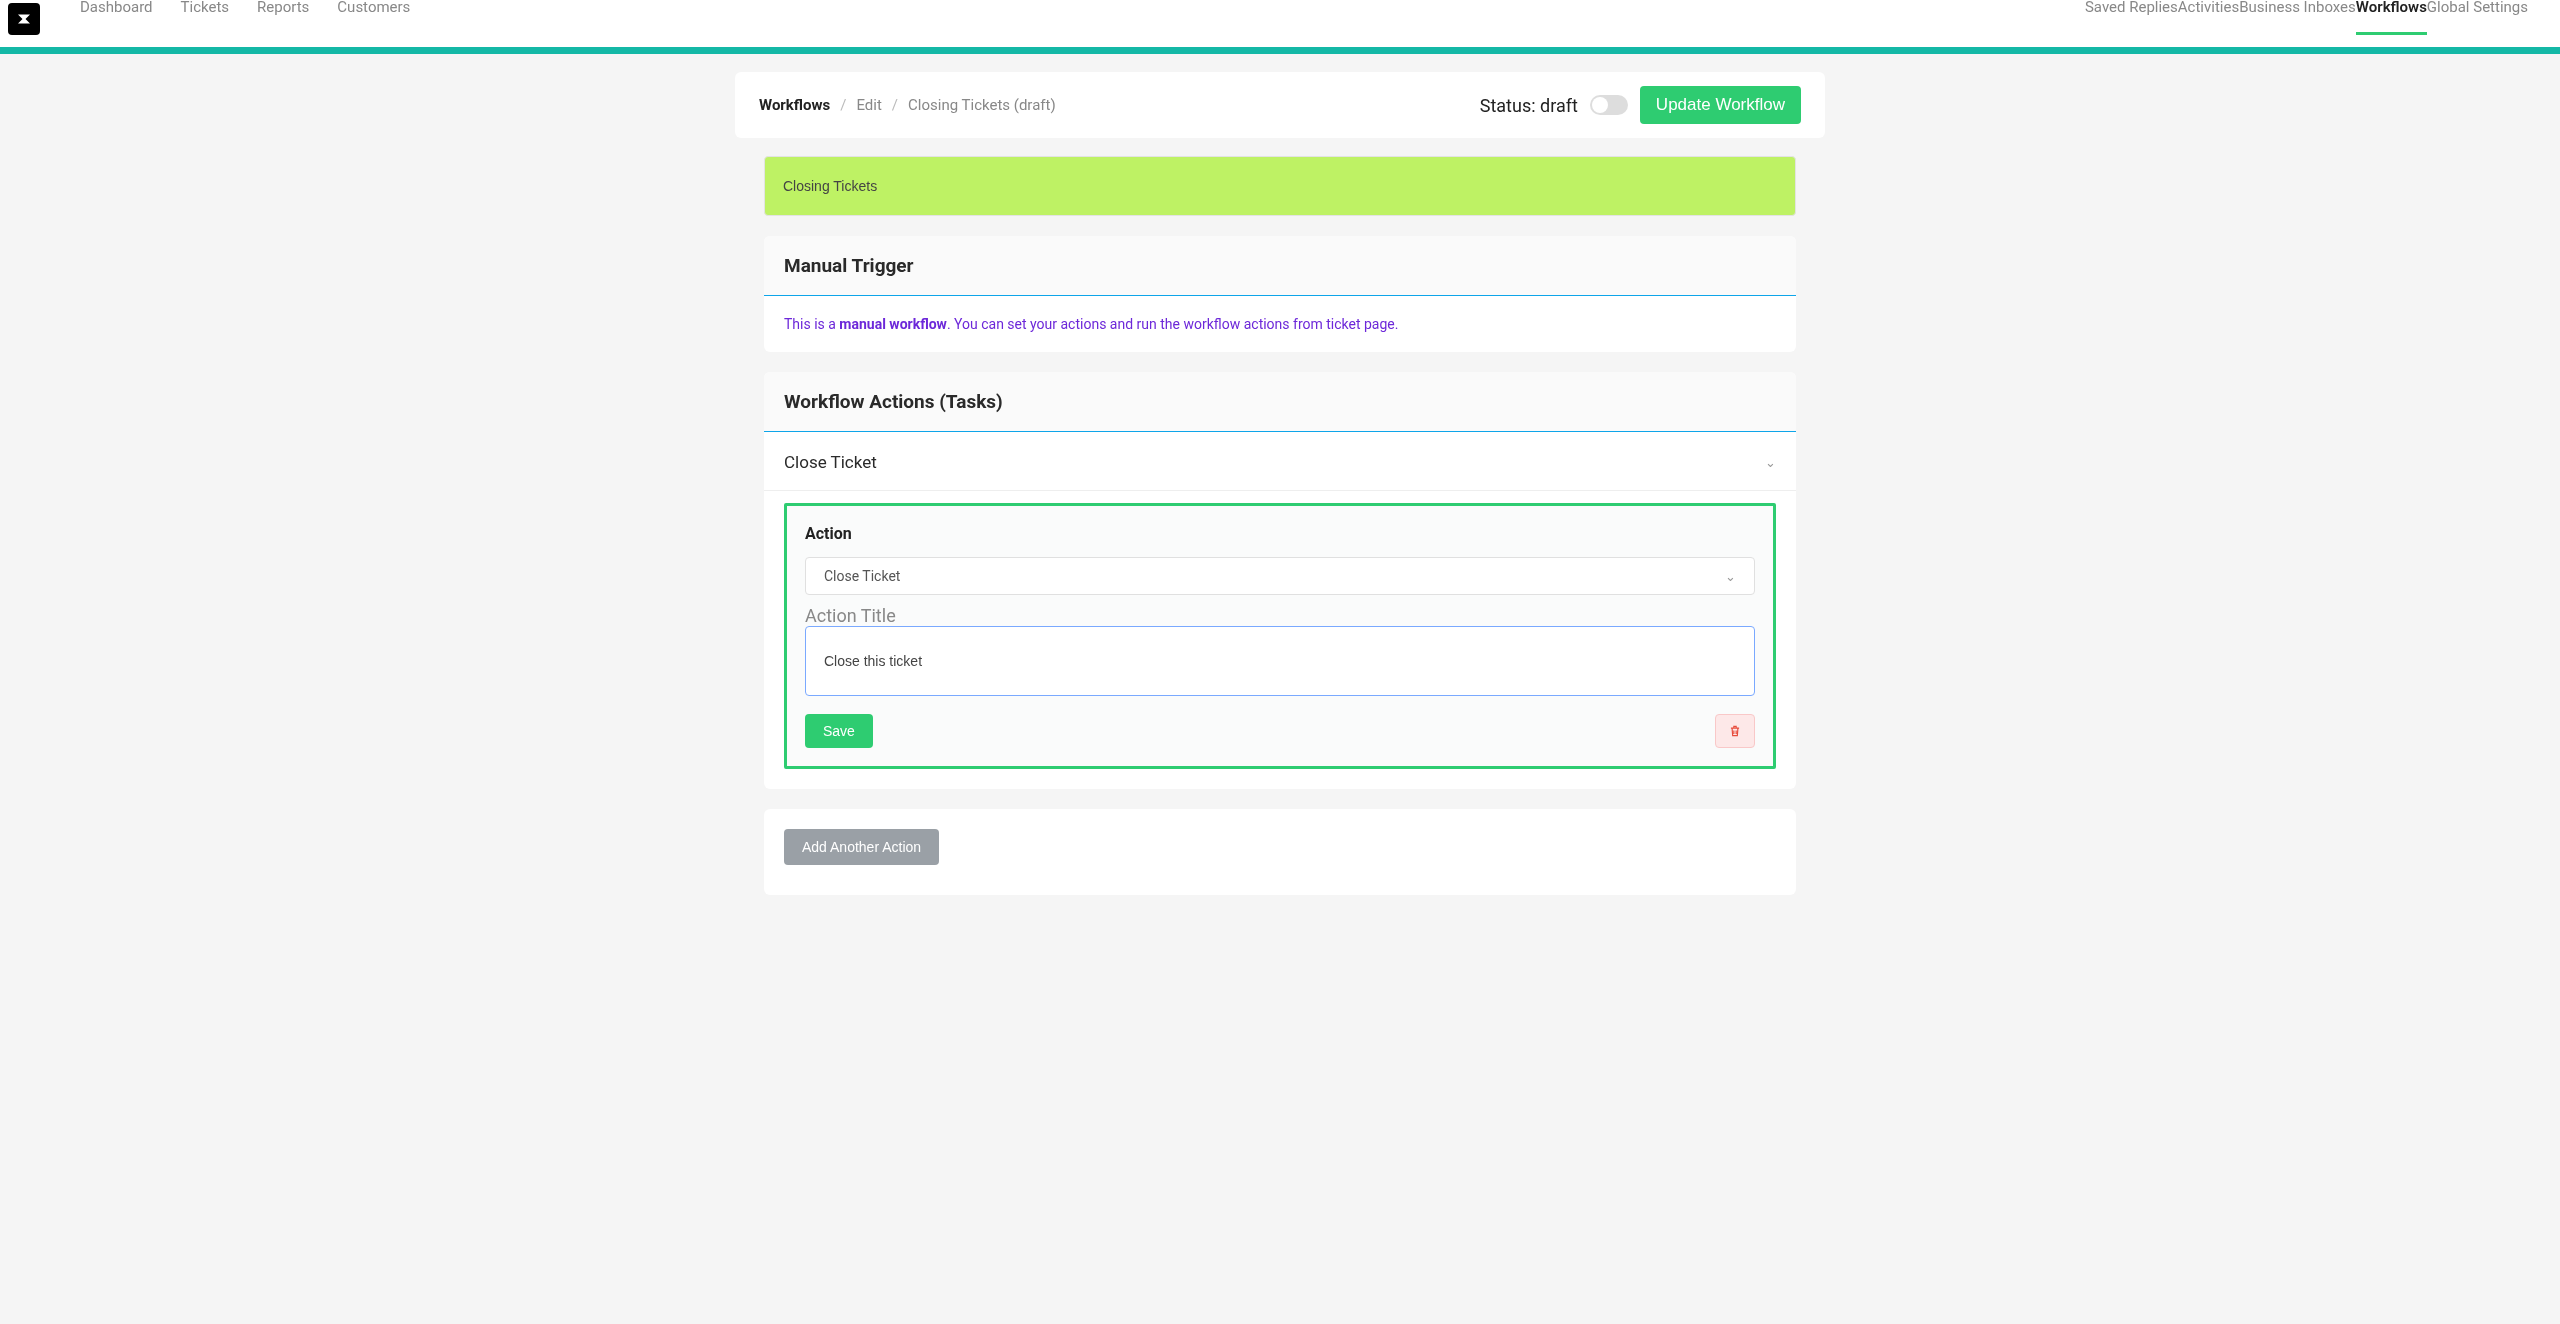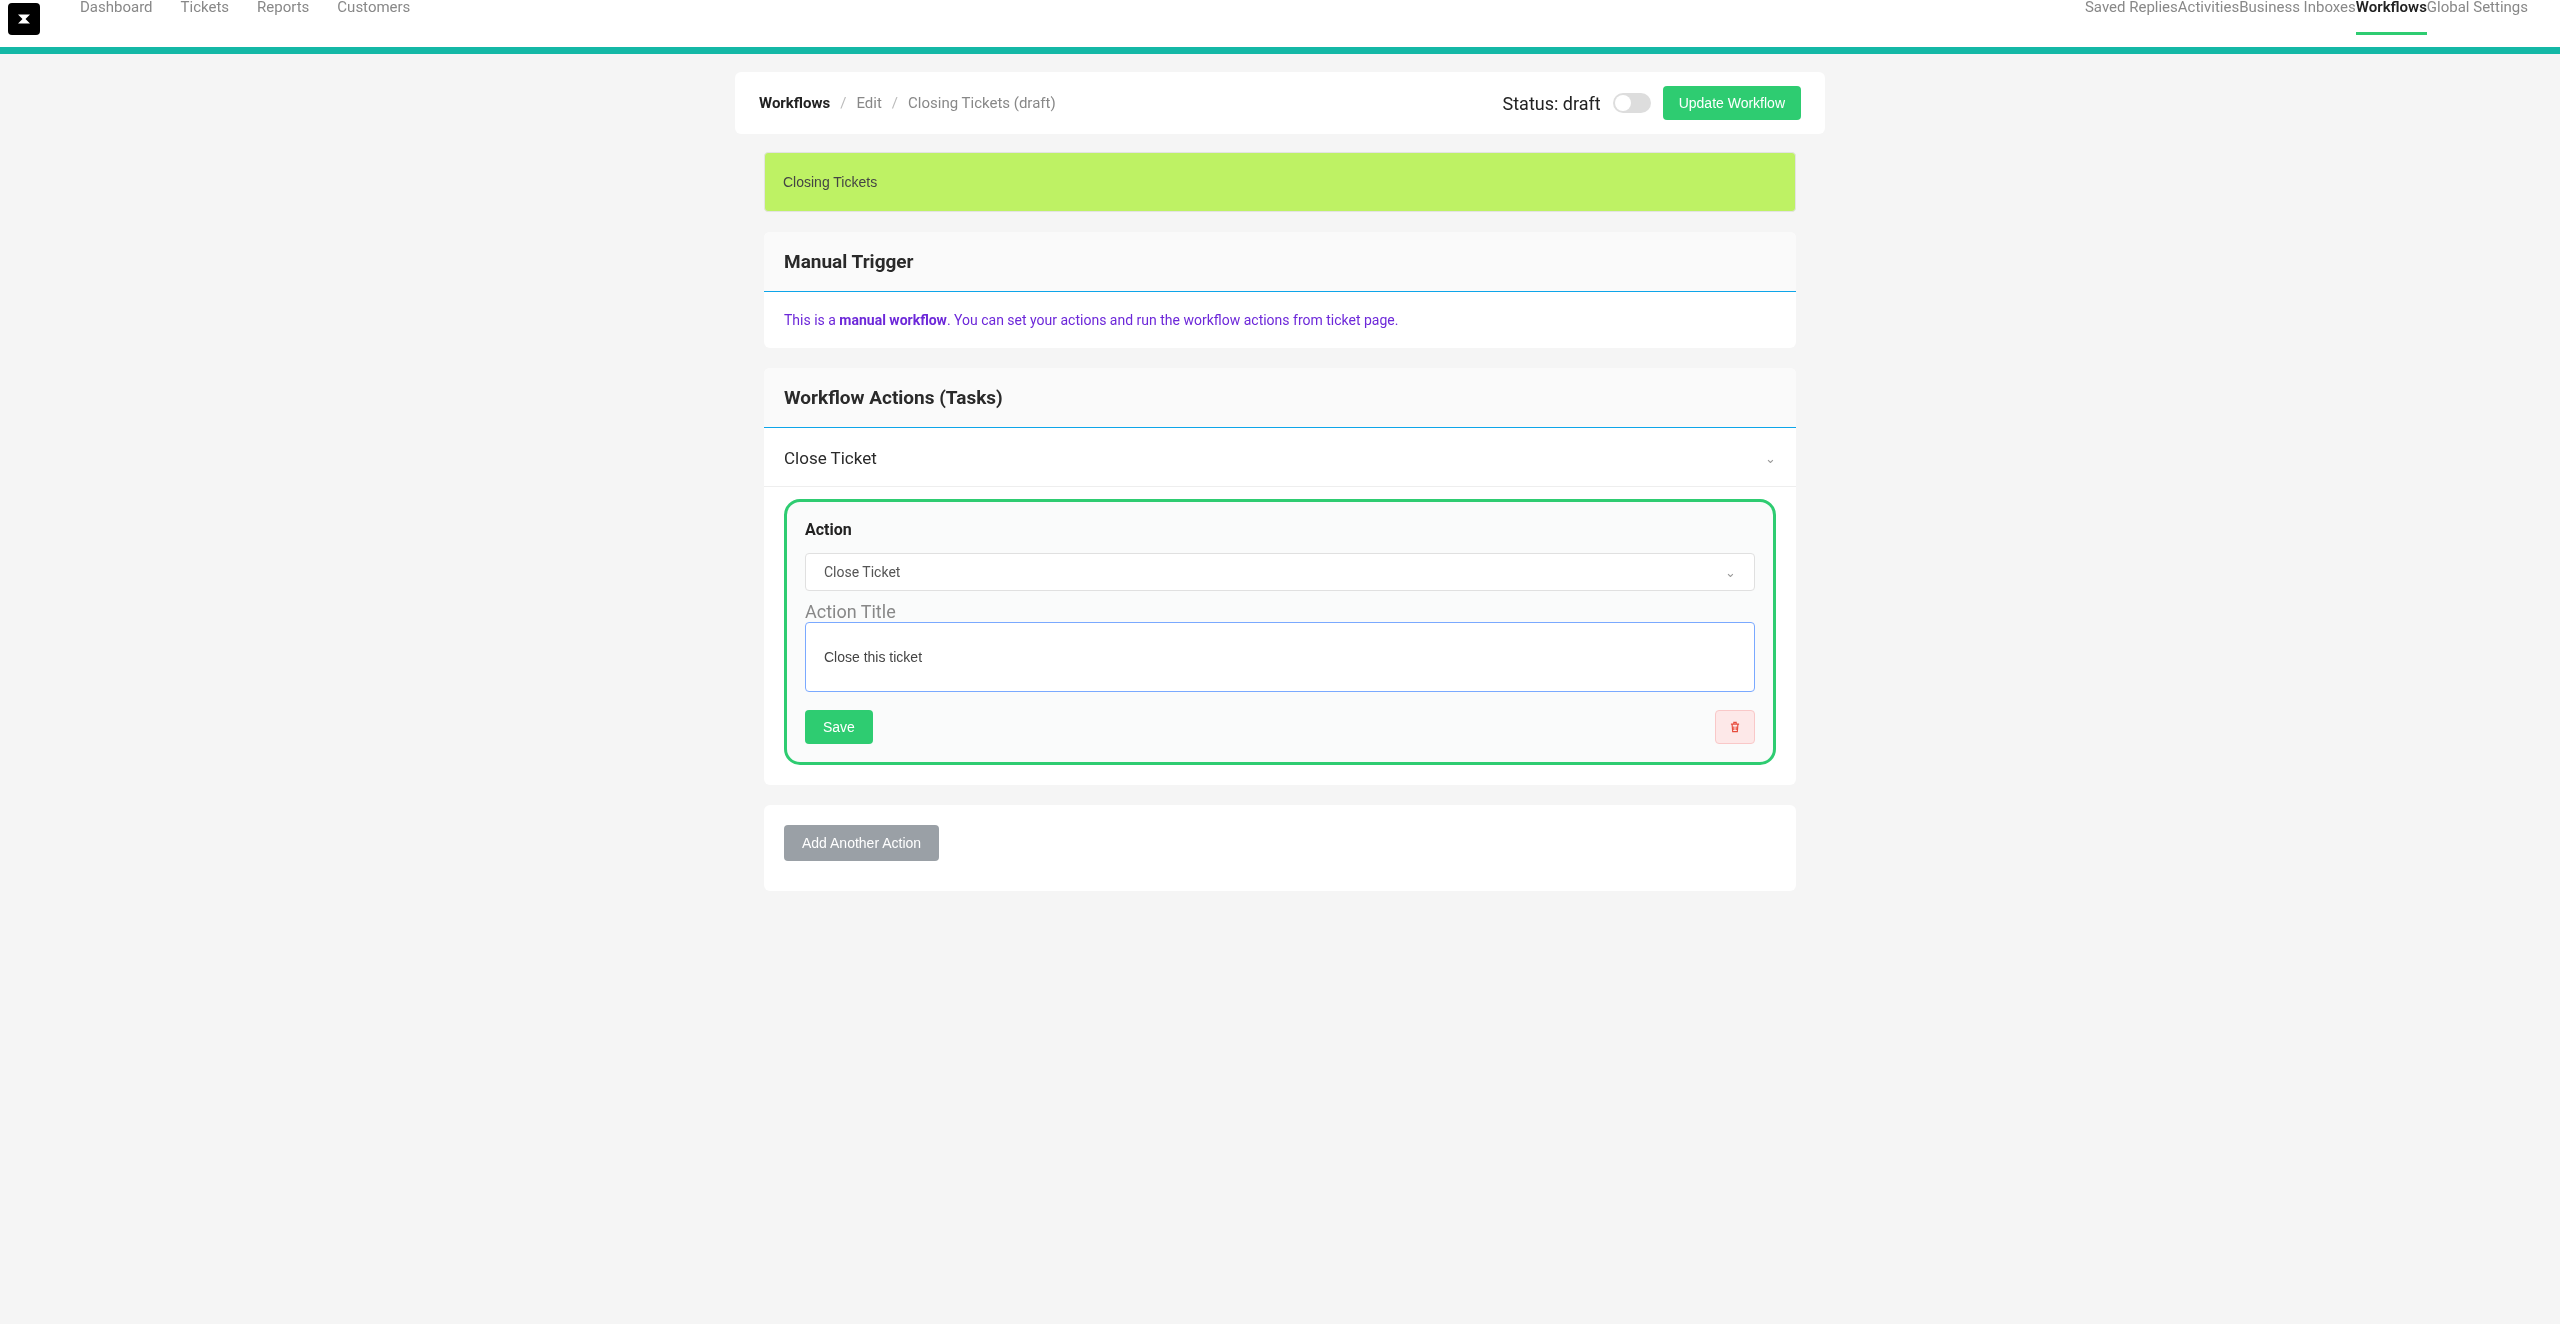--- a/index.html
+++ b/index.html
@@ -111,21 +111,21 @@
       height: 16px;
       background: #fff;
       border-radius: 50%;
     }
     .btn-primary {
       background: #2ecc71;
       color: #fff;
       border: none;
       border-radius: 4px;
       padding: 9px 16px;
-      font-size: 14px;
+      font-size: 17px;
       font-weight: 500;
       cursor: pointer;
     }
     .subcontainer {
       max-width: 1032px;
       margin: 18px auto 0;
     }
     .name-input {
       width: 100%;
       background: #bef264;
@@ -166,21 +166,21 @@
       justify-content: space-between;
       border-bottom: 1px solid #eee;
     }
     .chevron {
       color: #999;
       font-size: 13px;
     }
     .action-panel {
       margin: 12px 20px 20px;
       border: 3px solid #2ecc71;
-      border-radius: 16px;
+      border-radius: 2px;
       padding: 18px;
       background: #fafbfb;
     }
     .action-label {
       font-size: 16px;
       font-weight: 700;
       color: #222;
       margin-bottom: 14px;
     }
     .select-box {

